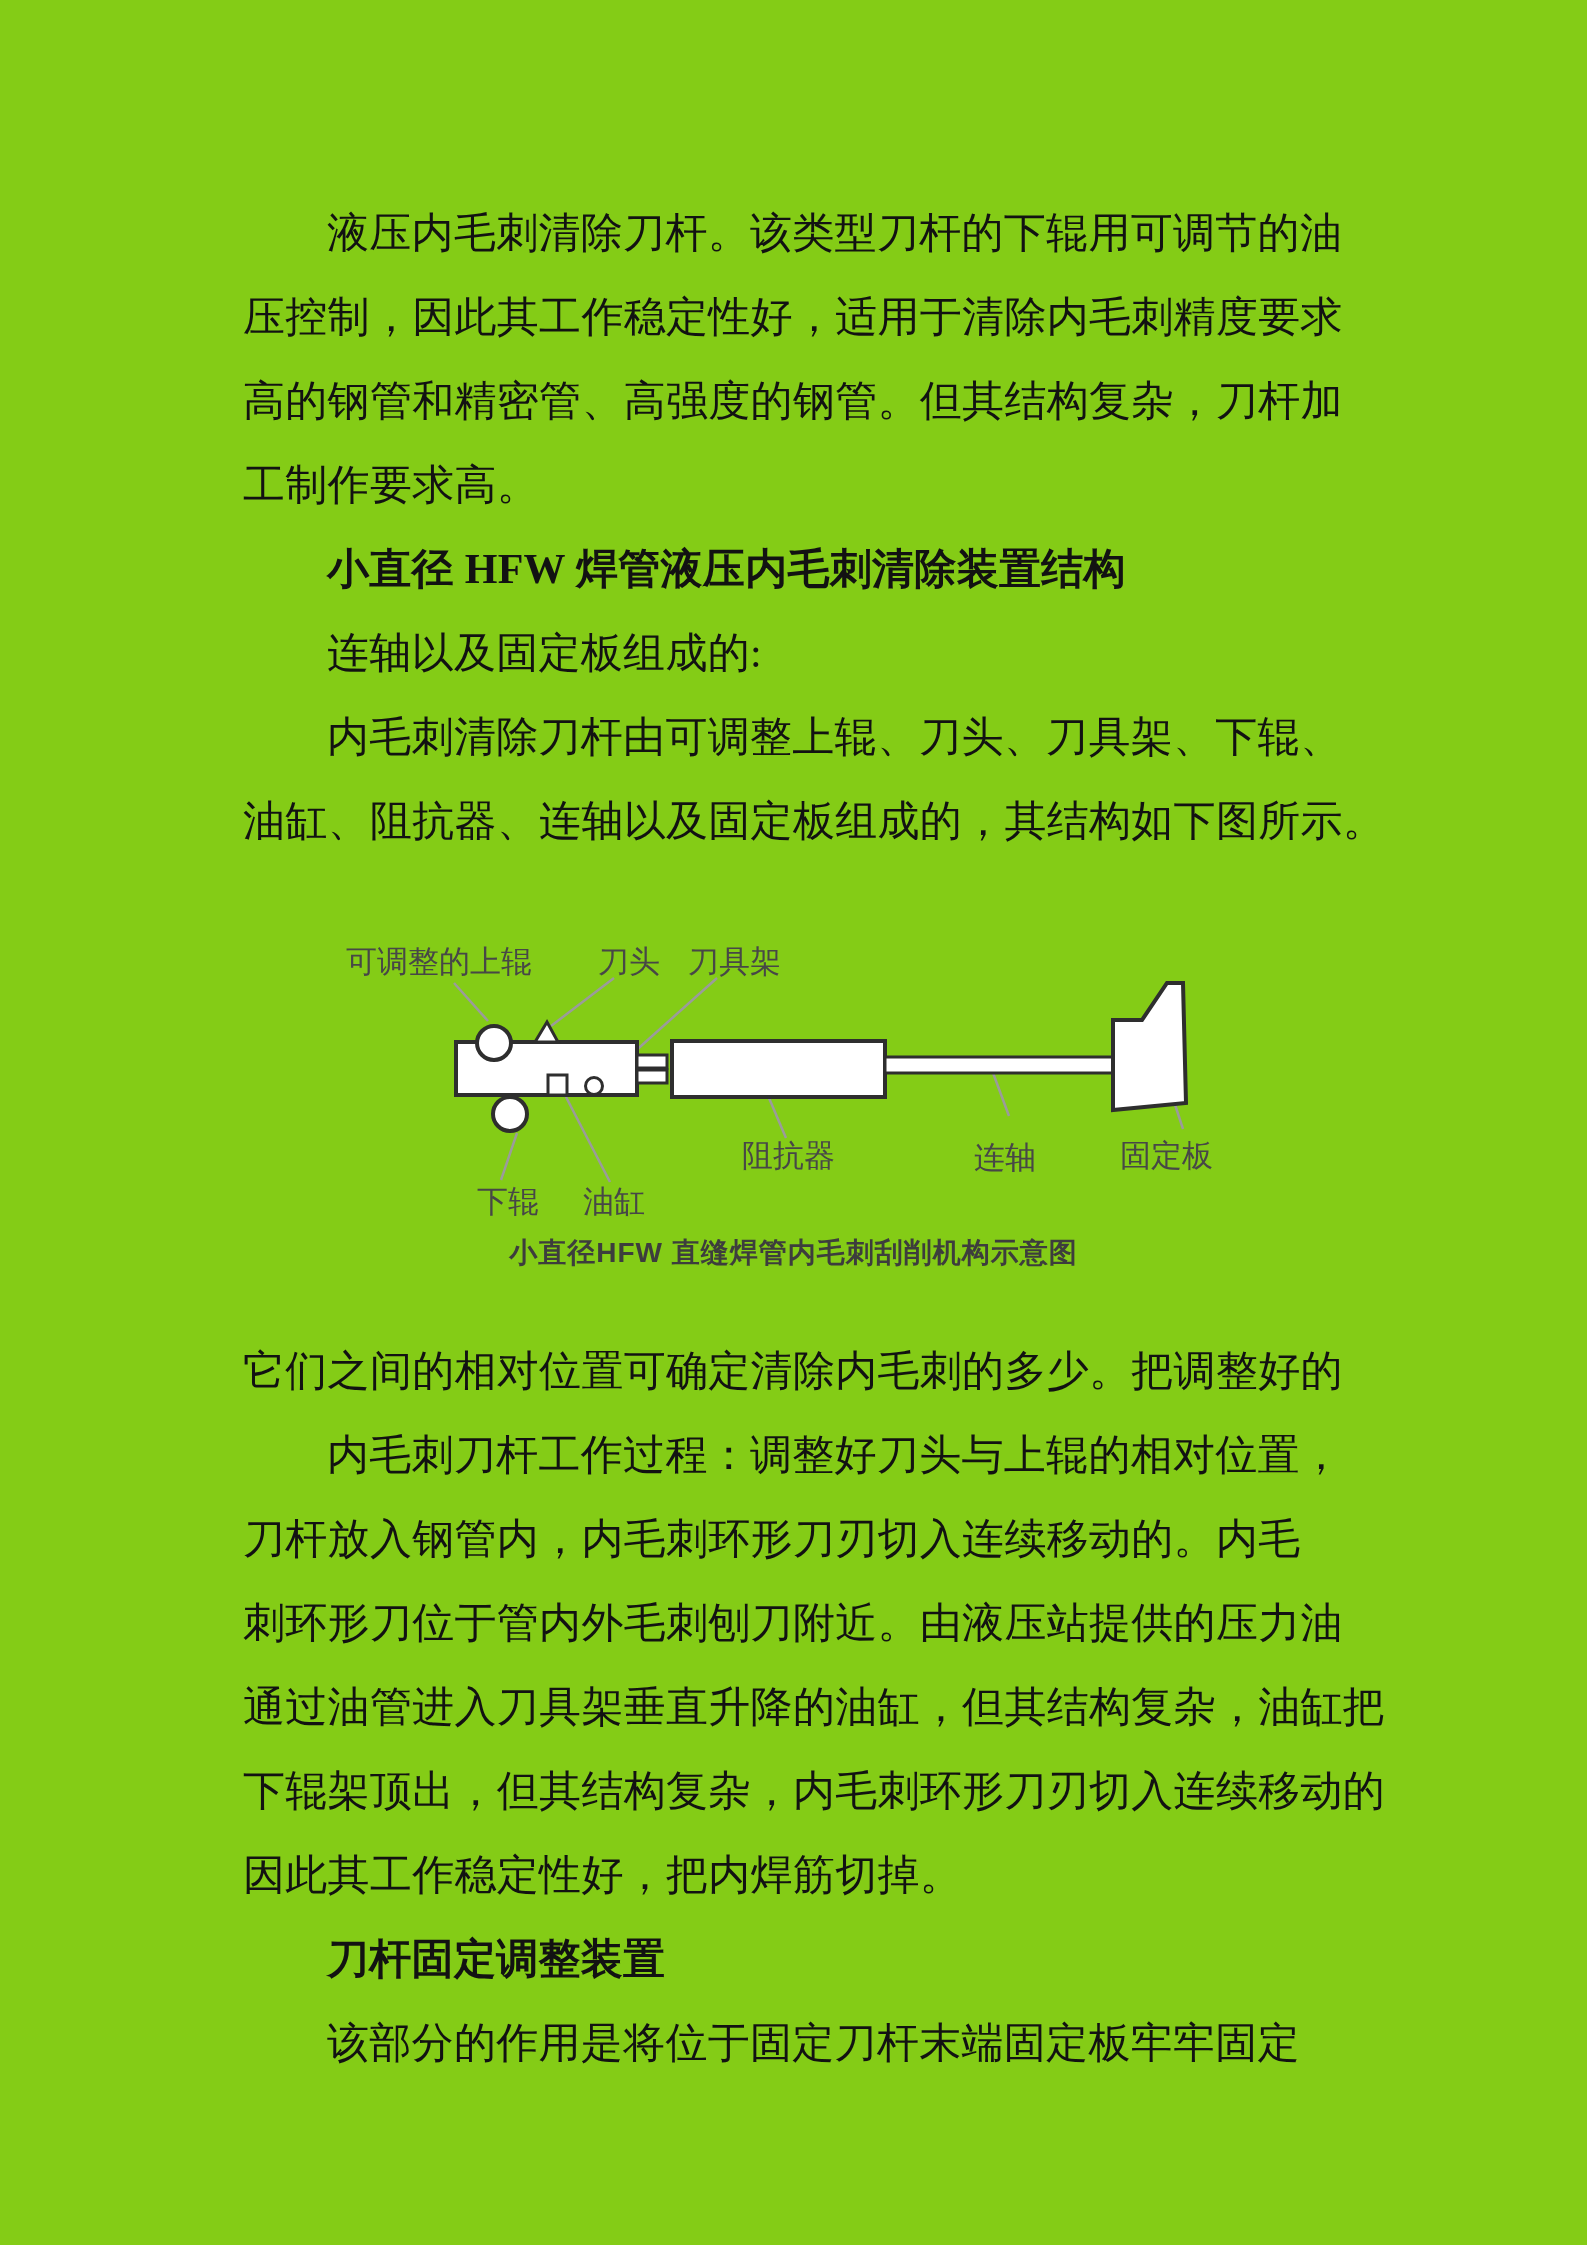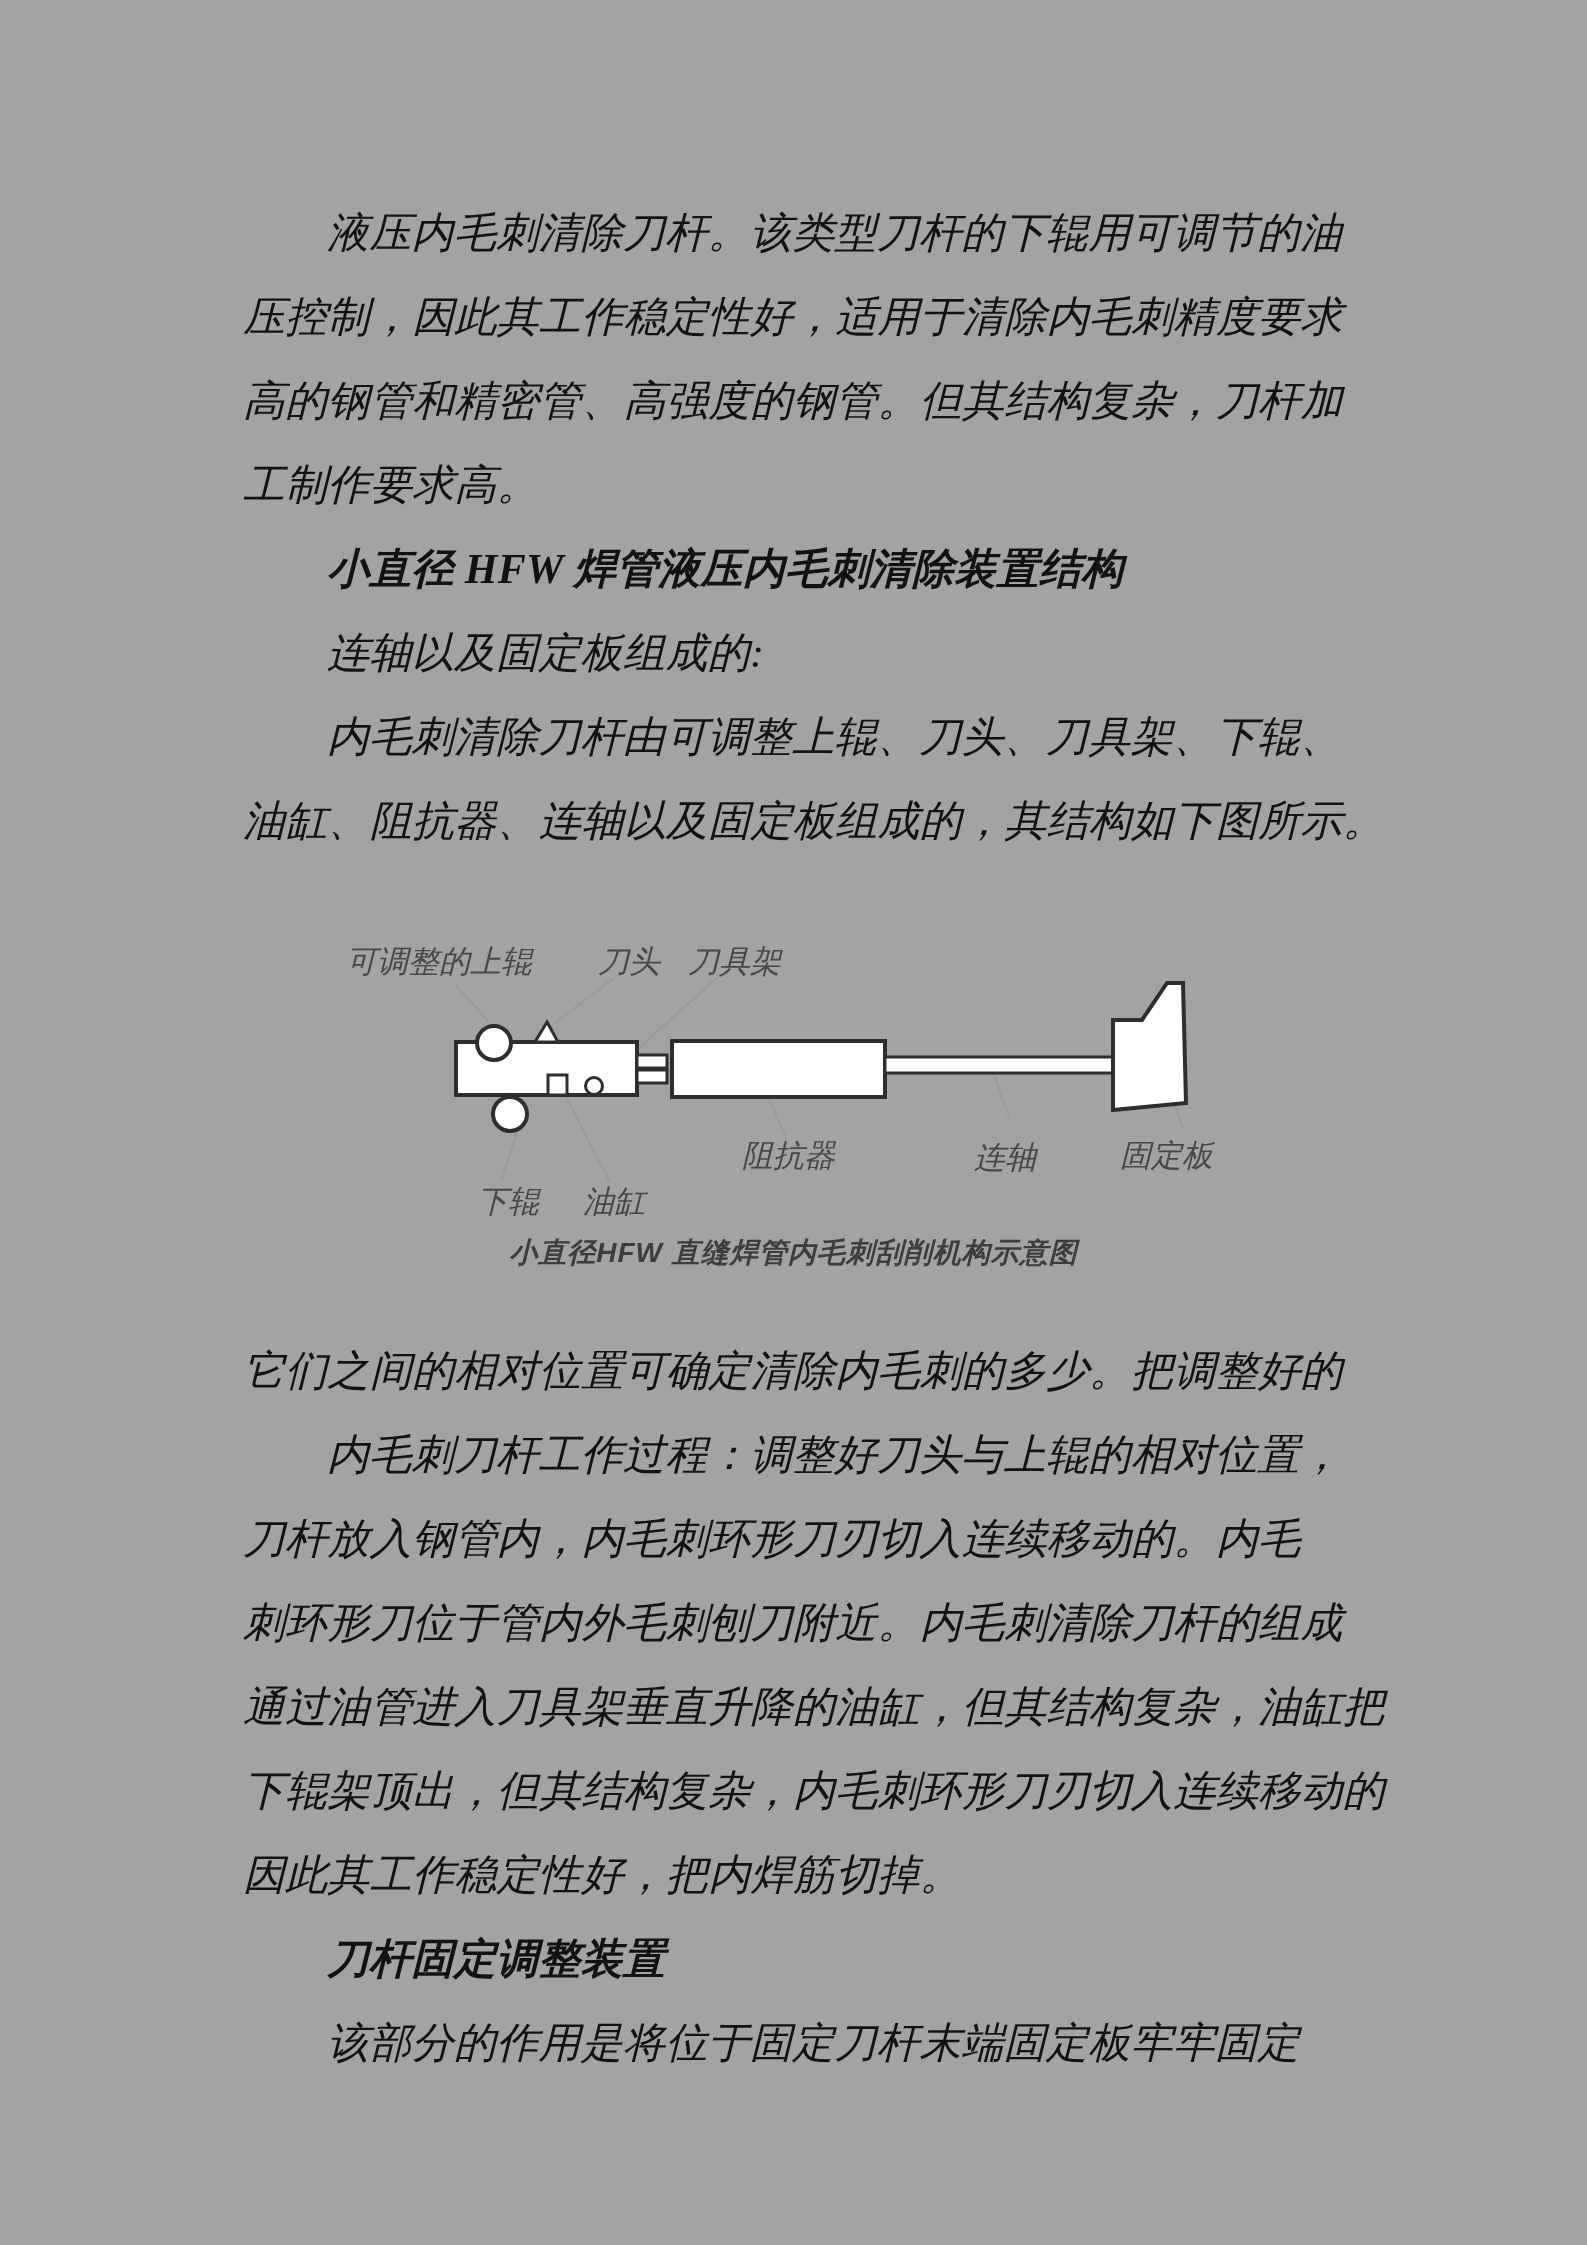--- a/index.html
+++ b/index.html
@@ -1,22 +1,21 @@
 <!DOCTYPE html>
 <html><head>
 <meta charset="utf-8">
 <style>
   html,body{margin:0;padding:0;background:#e8e8e8;}
   .page{
     position:relative;
     width:1587px;height:2245px;
-    background:#a3a3a3;
+    background:#84cc16;
     margin:0 auto;
     overflow:hidden;
-    font-style:italic;
   }
   .text-block{
     position:absolute;
     left:243px;
     width:1140px;
   }
   .text-line{
     font-family:"Liberation Serif","DejaVu Serif",serif;
     font-size:42px;
     line-height:84px;
@@ -112,21 +111,21 @@
       <text x="1120" y="1166">固定板</text>
     </g>
   </svg>
 
   <div class="figure-caption">小直径HFW 直缝焊管内毛刺刮削机构示意图</div>
 
   <div class="text-block" id="block-bottom" style="top:1329px">
       <div class="text-line">它们之间的相对位置可确定清除内毛刺的多少。把调整好的</div>
       <div class="text-line indent">内毛刺刀杆工作过程：调整好刀头与上辊的相对位置，</div>
       <div class="text-line">刀杆放入钢管内，内毛刺环形刀刃切入连续移动的。内毛</div>
-      <div class="text-line">刺环形刀位于管内外毛刺刨刀附近。内毛刺清除刀杆的组成</div>
+      <div class="text-line">刺环形刀位于管内外毛刺刨刀附近。由液压站提供的压力油</div>
       <div class="text-line">通过油管进入刀具架垂直升降的油缸，但其结构复杂，油缸把</div>
       <div class="text-line">下辊架顶出，但其结构复杂，内毛刺环形刀刃切入连续移动的</div>
       <div class="text-line">因此其工作稳定性好，把内焊筋切掉。</div>
       <div class="text-line indent bold">刀杆固定调整装置</div>
       <div class="text-line indent">该部分的作用是将位于固定刀杆末端固定板牢牢固定</div>
     </div>
 
 </div>
 
 </body></html>

